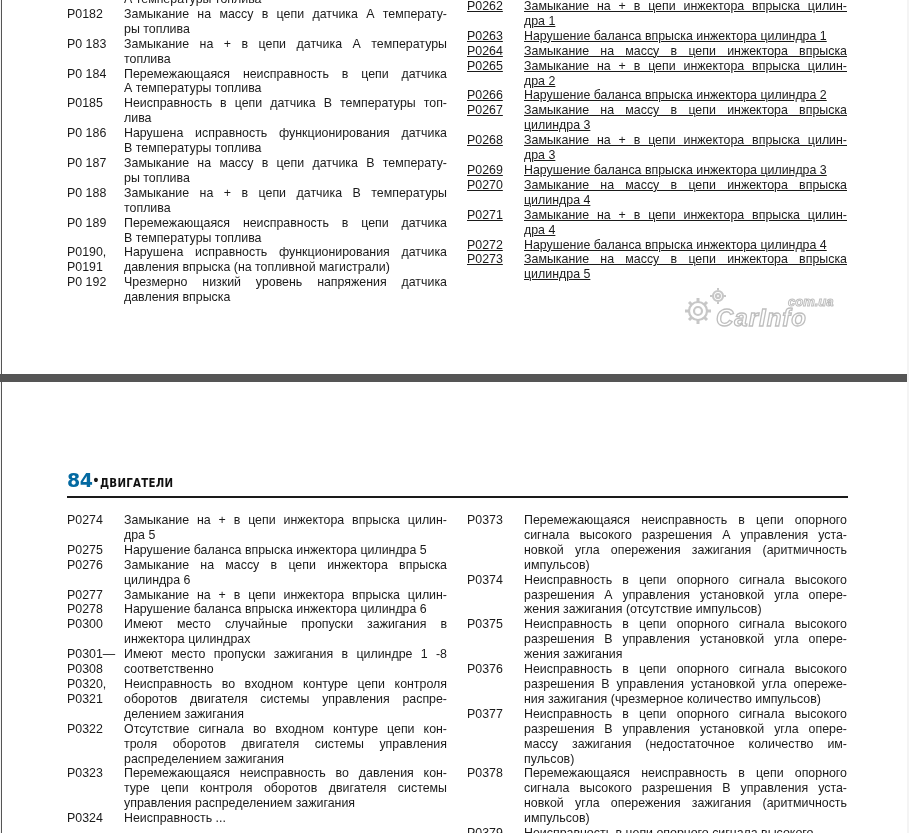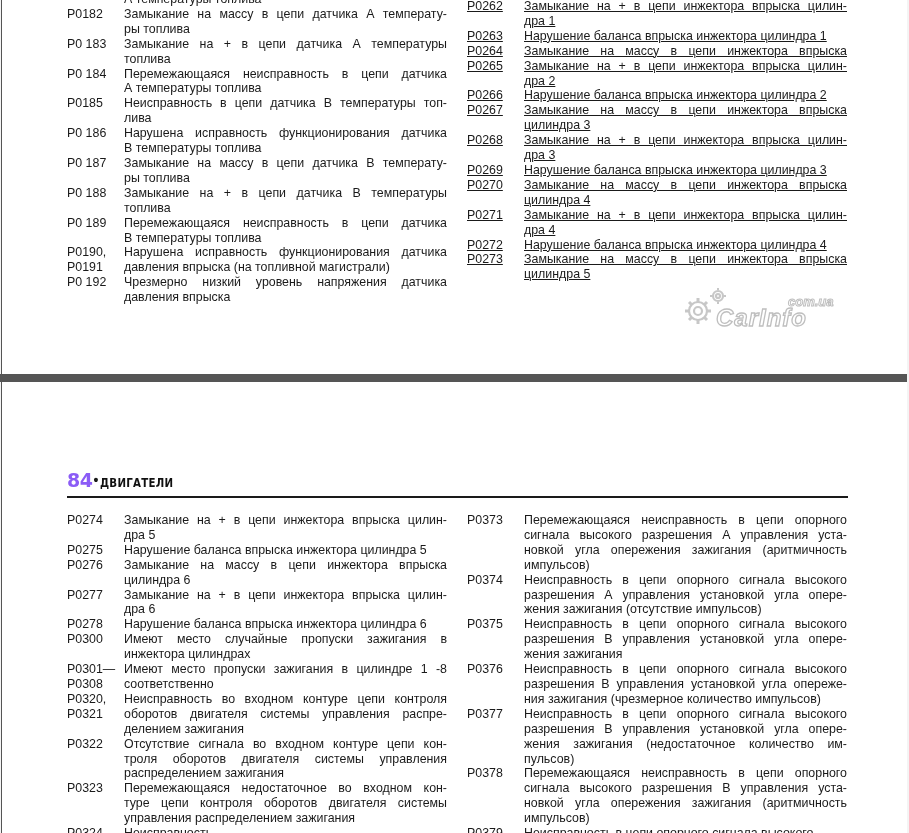--- a/index.html
+++ b/index.html
@@ -80,21 +80,21 @@
       top: 87px;
       width: 781px;
       height: 27px;
       border-bottom: 2px solid #1a1a1a;
     }
     .running-head .num {
       font-family: "DejaVu Sans", sans-serif;
       font-weight: bold;
       font-size: 19px;
       letter-spacing: -0.5px;
-      color: #8b5cf6;
+      color: #0369a1;
       vertical-align: baseline;
     }
     .running-head .dot {
       font-size: 14px;
       font-weight: bold;
       margin: 0 2px 0 1px;
       position: relative;
       top: -2px;
     }
     .running-head .title {
@@ -336,21 +336,20 @@
           <div class="code">P0276</div>
           <div class="desc">
             <span class="line">Замыкание на массу в цепи инжектора впрыска</span>
             <span class="line last">цилиндра 6</span>
           </div>
         </div>
         <div class="entry">
           <div class="code">P0277</div>
           <div class="desc">
             <span class="line">Замыкание на + в цепи инжектора впрыска цилин-</span>
-            <span class="line last">дра 6</span>
           </div>
         </div>
         <div class="entry">
           <div class="code">P0278</div>
           <div class="desc">
             <span class="line last">Нарушение баланса впрыска инжектора цилиндра 6</span>
           </div>
         </div>
         <div class="entry">
           <div class="code">P0300</div>
@@ -380,21 +379,21 @@
           <div class="code">P0322</div>
           <div class="desc">
             <span class="line">Отсутствие сигнала во входном контуре цепи кон-</span>
             <span class="line">троля оборотов двигателя системы управления</span>
             <span class="line last">распределением зажигания</span>
           </div>
         </div>
         <div class="entry">
           <div class="code">P0323</div>
           <div class="desc">
-            <span class="line">Перемежающаяся недостаточное во входном кон-</span>
+            <span class="line">Перемежающаяся неисправность во давления кон-</span>
             <span class="line">туре цепи контроля оборотов двигателя системы</span>
             <span class="line last">управления распределением зажигания</span>
           </div>
         </div>
         <div class="entry">
           <div class="code">P0324</div>
           <div class="desc">
             <span class="line last">Неисправность ...</span>
           </div>
         </div>
@@ -431,21 +430,21 @@
             <span class="line">Неисправность в цепи опорного сигнала высокого</span>
             <span class="line">разрешения В управления установкой угла опереже-</span>
             <span class="line last">ния зажигания (чрезмерное количество импульсов)</span>
           </div>
         </div>
         <div class="entry">
           <div class="code">P0377</div>
           <div class="desc">
             <span class="line">Неисправность в цепи опорного сигнала высокого</span>
             <span class="line">разрешения В управления установкой угла опере-</span>
-            <span class="line">жения зажигания (недостаточное количество им-</span>
+            <span class="line">массу зажигания (недостаточное количество им-</span>
             <span class="line last">пульсов)</span>
           </div>
         </div>
         <div class="entry">
           <div class="code">P0378</div>
           <div class="desc">
             <span class="line">Перемежающаяся неисправность в цепи опорного</span>
             <span class="line">сигнала высокого разрешения В управления уста-</span>
             <span class="line">новкой угла опережения зажигания (аритмичность</span>
             <span class="line last">импульсов)</span>

